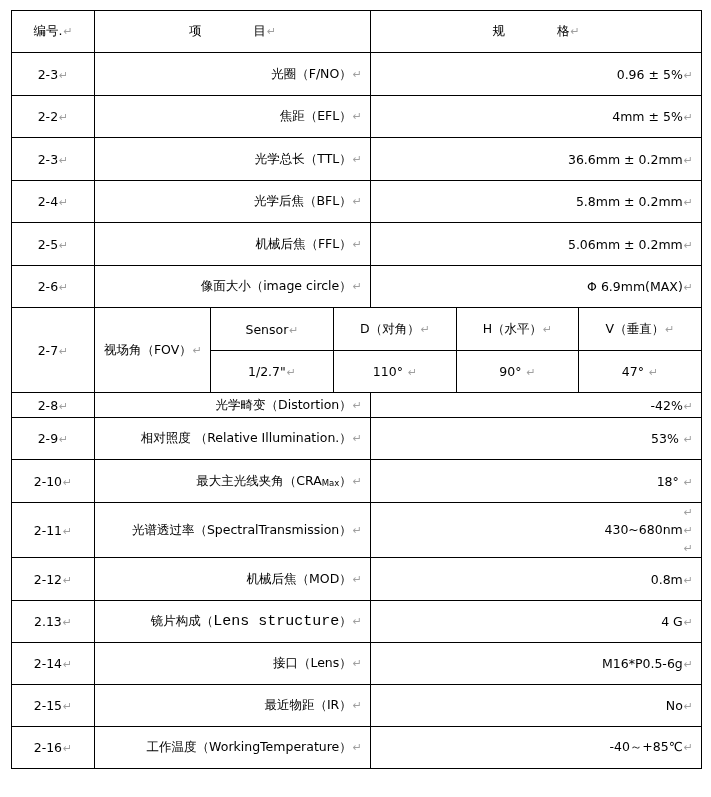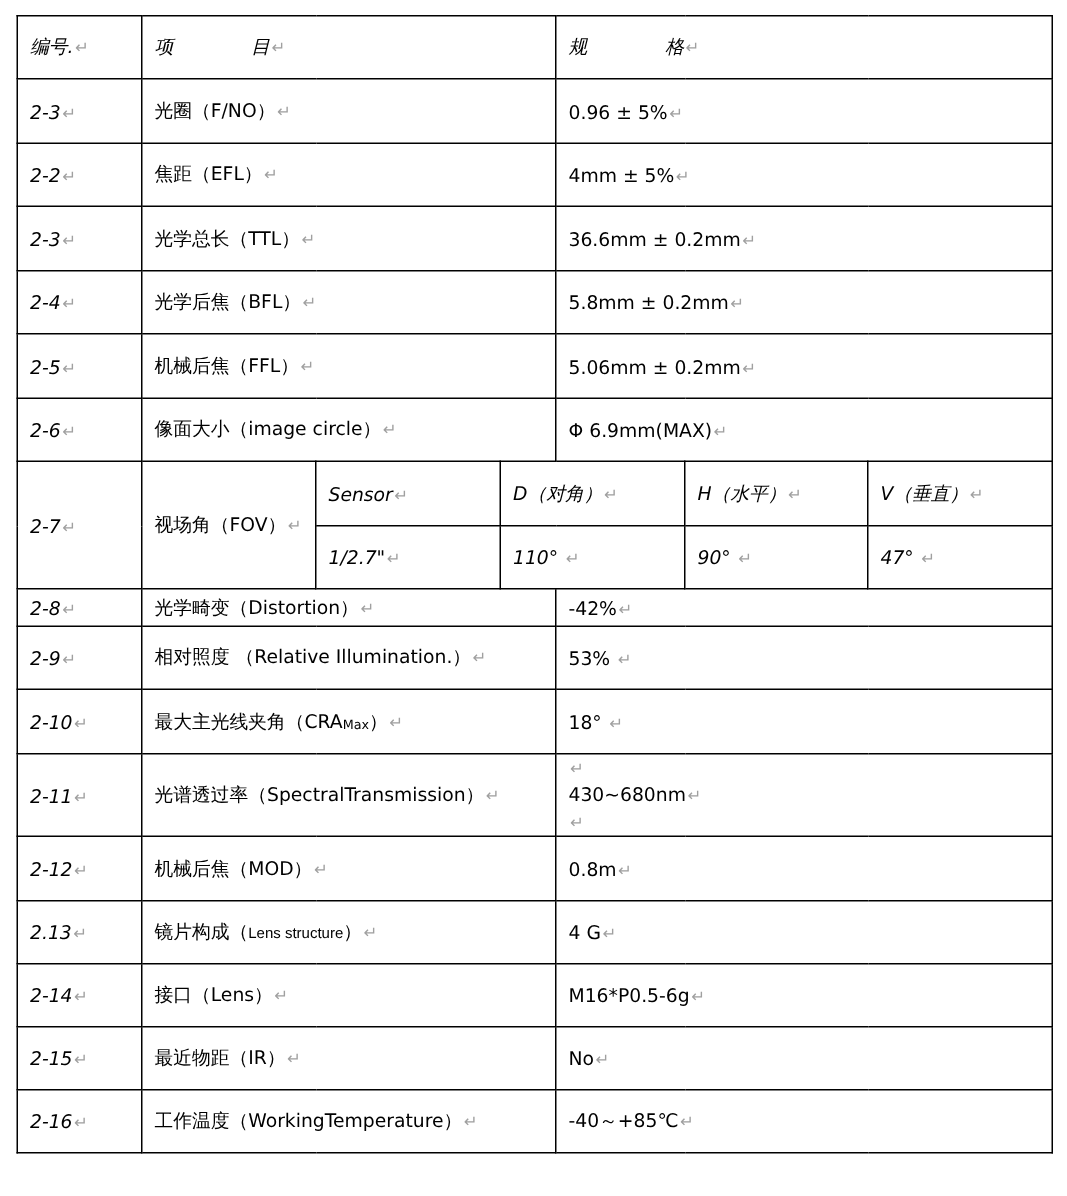--- a/index.html
+++ b/index.html
@@ -1,24 +1,24 @@
 <!DOCTYPE html>
 <html><head>
 <meta charset="utf-8">
 <style>
   html, body { margin: 0; padding: 0; background: #ffffff; }
   body { width: 711px; height: 797px; position: relative; overflow: hidden;
          font-family: "DejaVu Sans", "Liberation Sans", sans-serif; font-size: 12.5px; color: #000; }
   table.spec { position: absolute; left: 11px; top: 10px; border-collapse: collapse; table-layout: fixed; }
   table.spec td { border: 1px solid #000; padding: 0 8px; vertical-align: middle; white-space: nowrap; overflow: hidden; }
-  td.c { text-align: left; font-style: italic; }
-  td.l { text-align: left; }
+  td.c { text-align: center; }
+  td.l { text-align: right; }
   .mark { color: #a0a0a0; font-size: 11px; margin-left: 1px; }
   .gap { display: inline-block; width: 52px; }
-  .mono { font-family: Liberation Sans, sans-serif; font-size: 10px; }
+  .mono { font-family: Liberation Mono, monospace; font-size: 15px; }
   sub.s { font-size: 8.5px; vertical-align: -1px; }
   .ml { line-height: 17px; }
 </style>
 </head>
 <body>
 
 <table class="spec">
   <colgroup>
     <col style="width:83px">
       <col style="width:116px">

